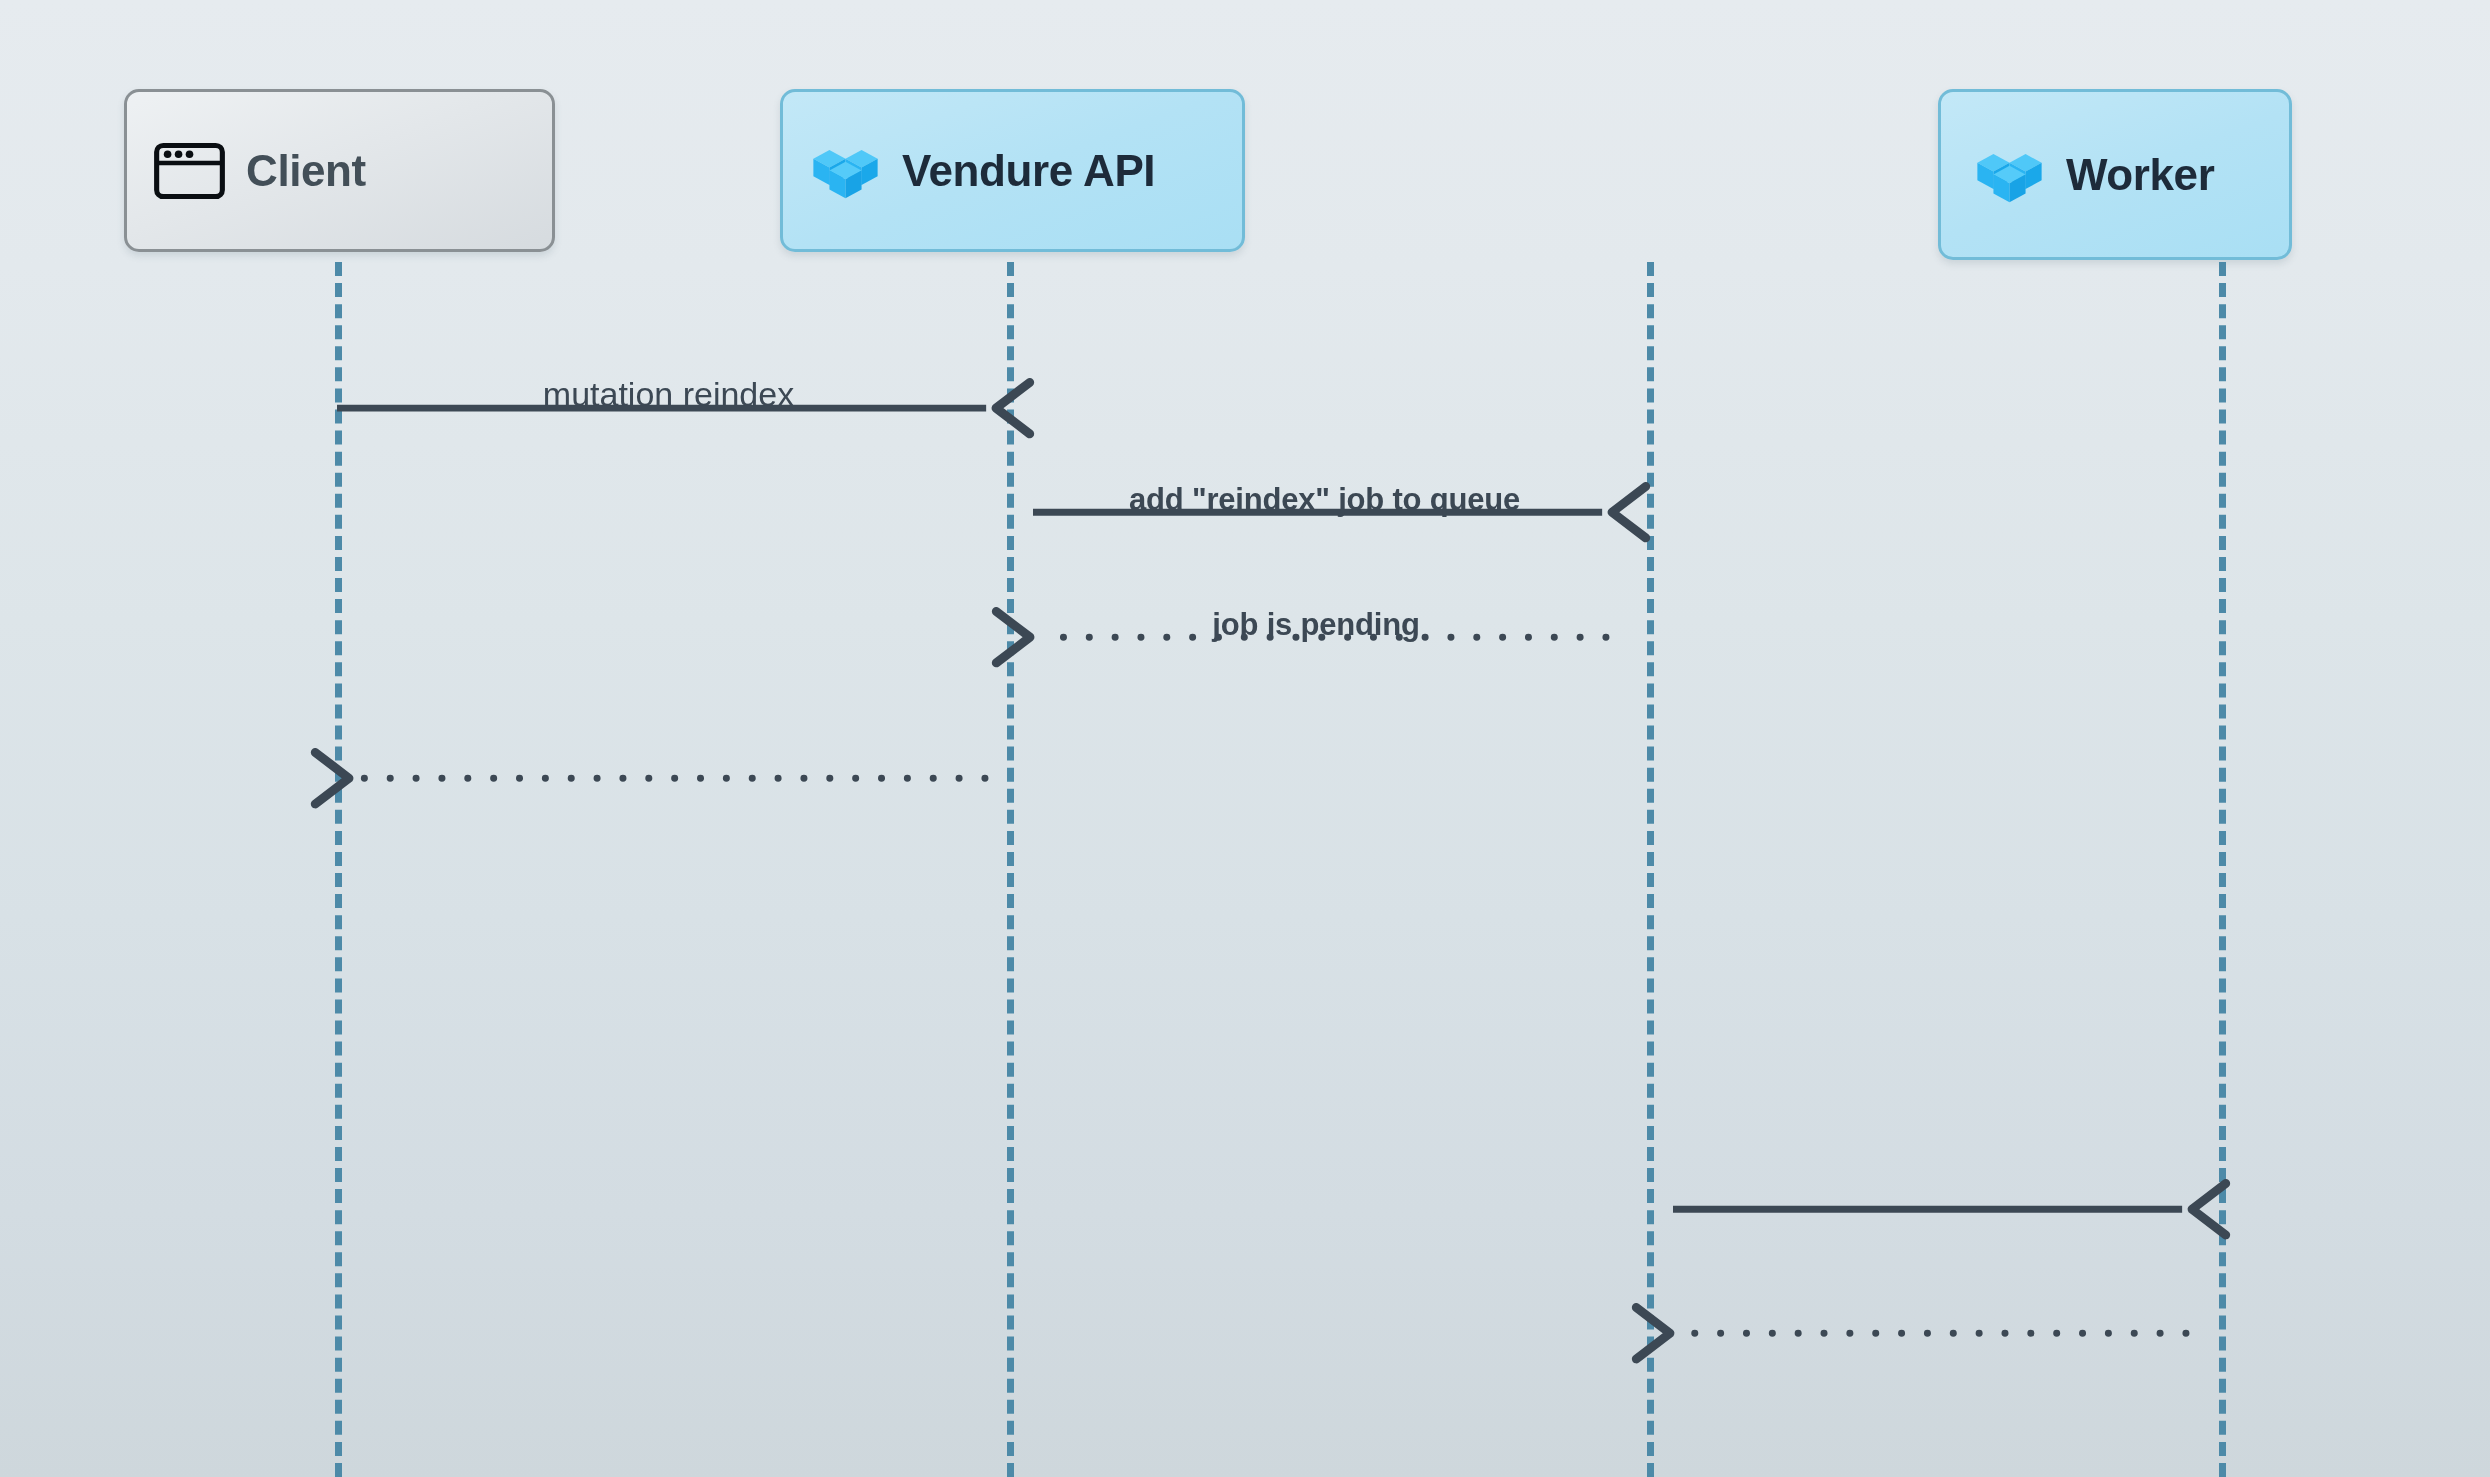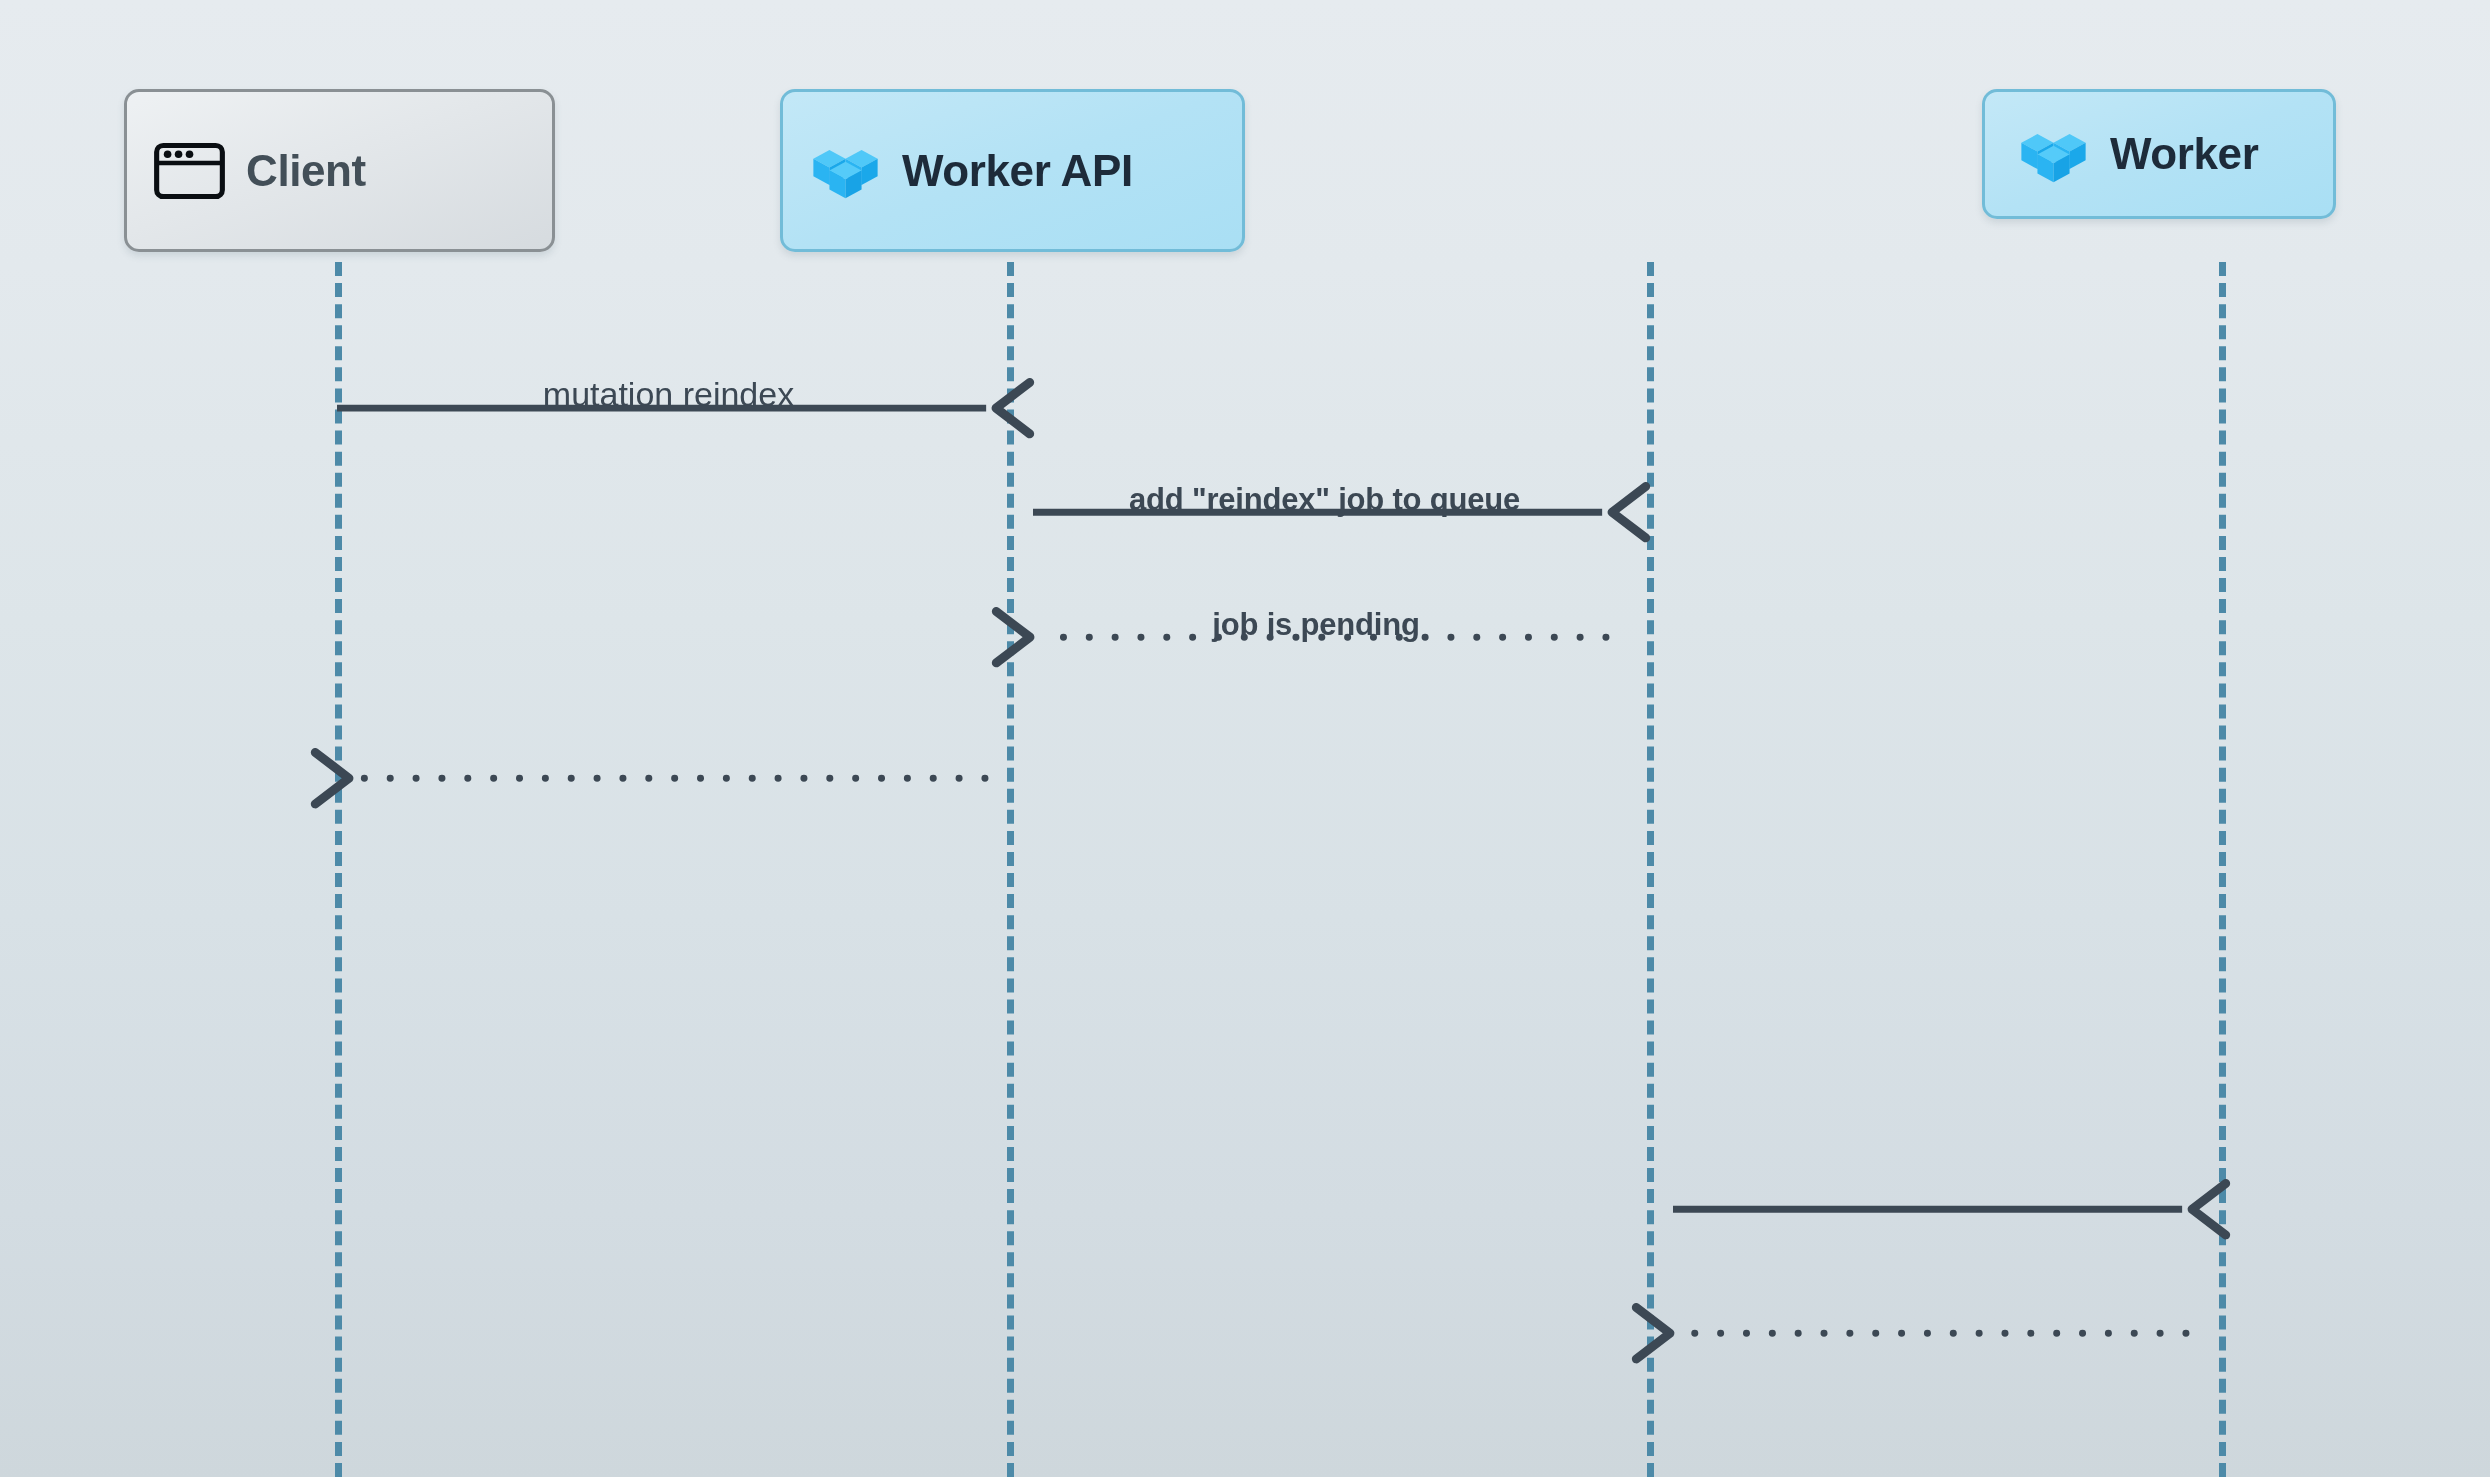--- a/index.html
+++ b/index.html
@@ -137,25 +137,25 @@
 
     <polygon points="50,24 72,12 94,24 72,36" fill="#4fc8f8"></polygon>
     <polygon points="50,24 72,36 72,60 50,48" fill="#2ab4f2"></polygon>
     <polygon points="72,36 94,24 94,48 72,60" fill="#1aa8ea"></polygon>
 
     <polygon points="28,40 50,28 72,40 50,52" fill="#55cbf9"></polygon>
     <polygon points="28,40 50,52 50,78 28,66" fill="#2ab4f2"></polygon>
     <polygon points="50,52 72,40 72,66 50,78" fill="#18a3e6"></polygon>
   </svg>
       </span>
-      <span class="p-label">Worker API</span>
+      <span class="p-label">Vendure API</span>
     </div>
     <div class="lifeline" style="left: 1007px; top: 262px; height: 1215px;"></div>
     <div class="lifeline" style="left: 1647px; top: 262px; height: 1215px;"></div>
-    <div class="participant vendure" style="left: 1982px; top: 89px; width: 354px; height: 130px; padding-left: 32px;">
+    <div class="participant vendure" style="left: 1938px; top: 89px; width: 354px; height: 171px; padding-left: 32px;">
       <span class="p-icon">
   <svg width="73" height="59" viewBox="0 0 100 80">
 
     <polygon points="6,24 28,12 50,24 28,36" fill="#4fc8f8"></polygon>
     <polygon points="6,24 28,36 28,60 6,48" fill="#2ab4f2"></polygon>
     <polygon points="28,36 50,24 50,48 28,60" fill="#1aa8ea"></polygon>
 
     <polygon points="50,24 72,12 94,24 72,36" fill="#4fc8f8"></polygon>
     <polygon points="50,24 72,36 72,60 50,48" fill="#2ab4f2"></polygon>
     <polygon points="72,36 94,24 94,48 72,60" fill="#1aa8ea"></polygon>

